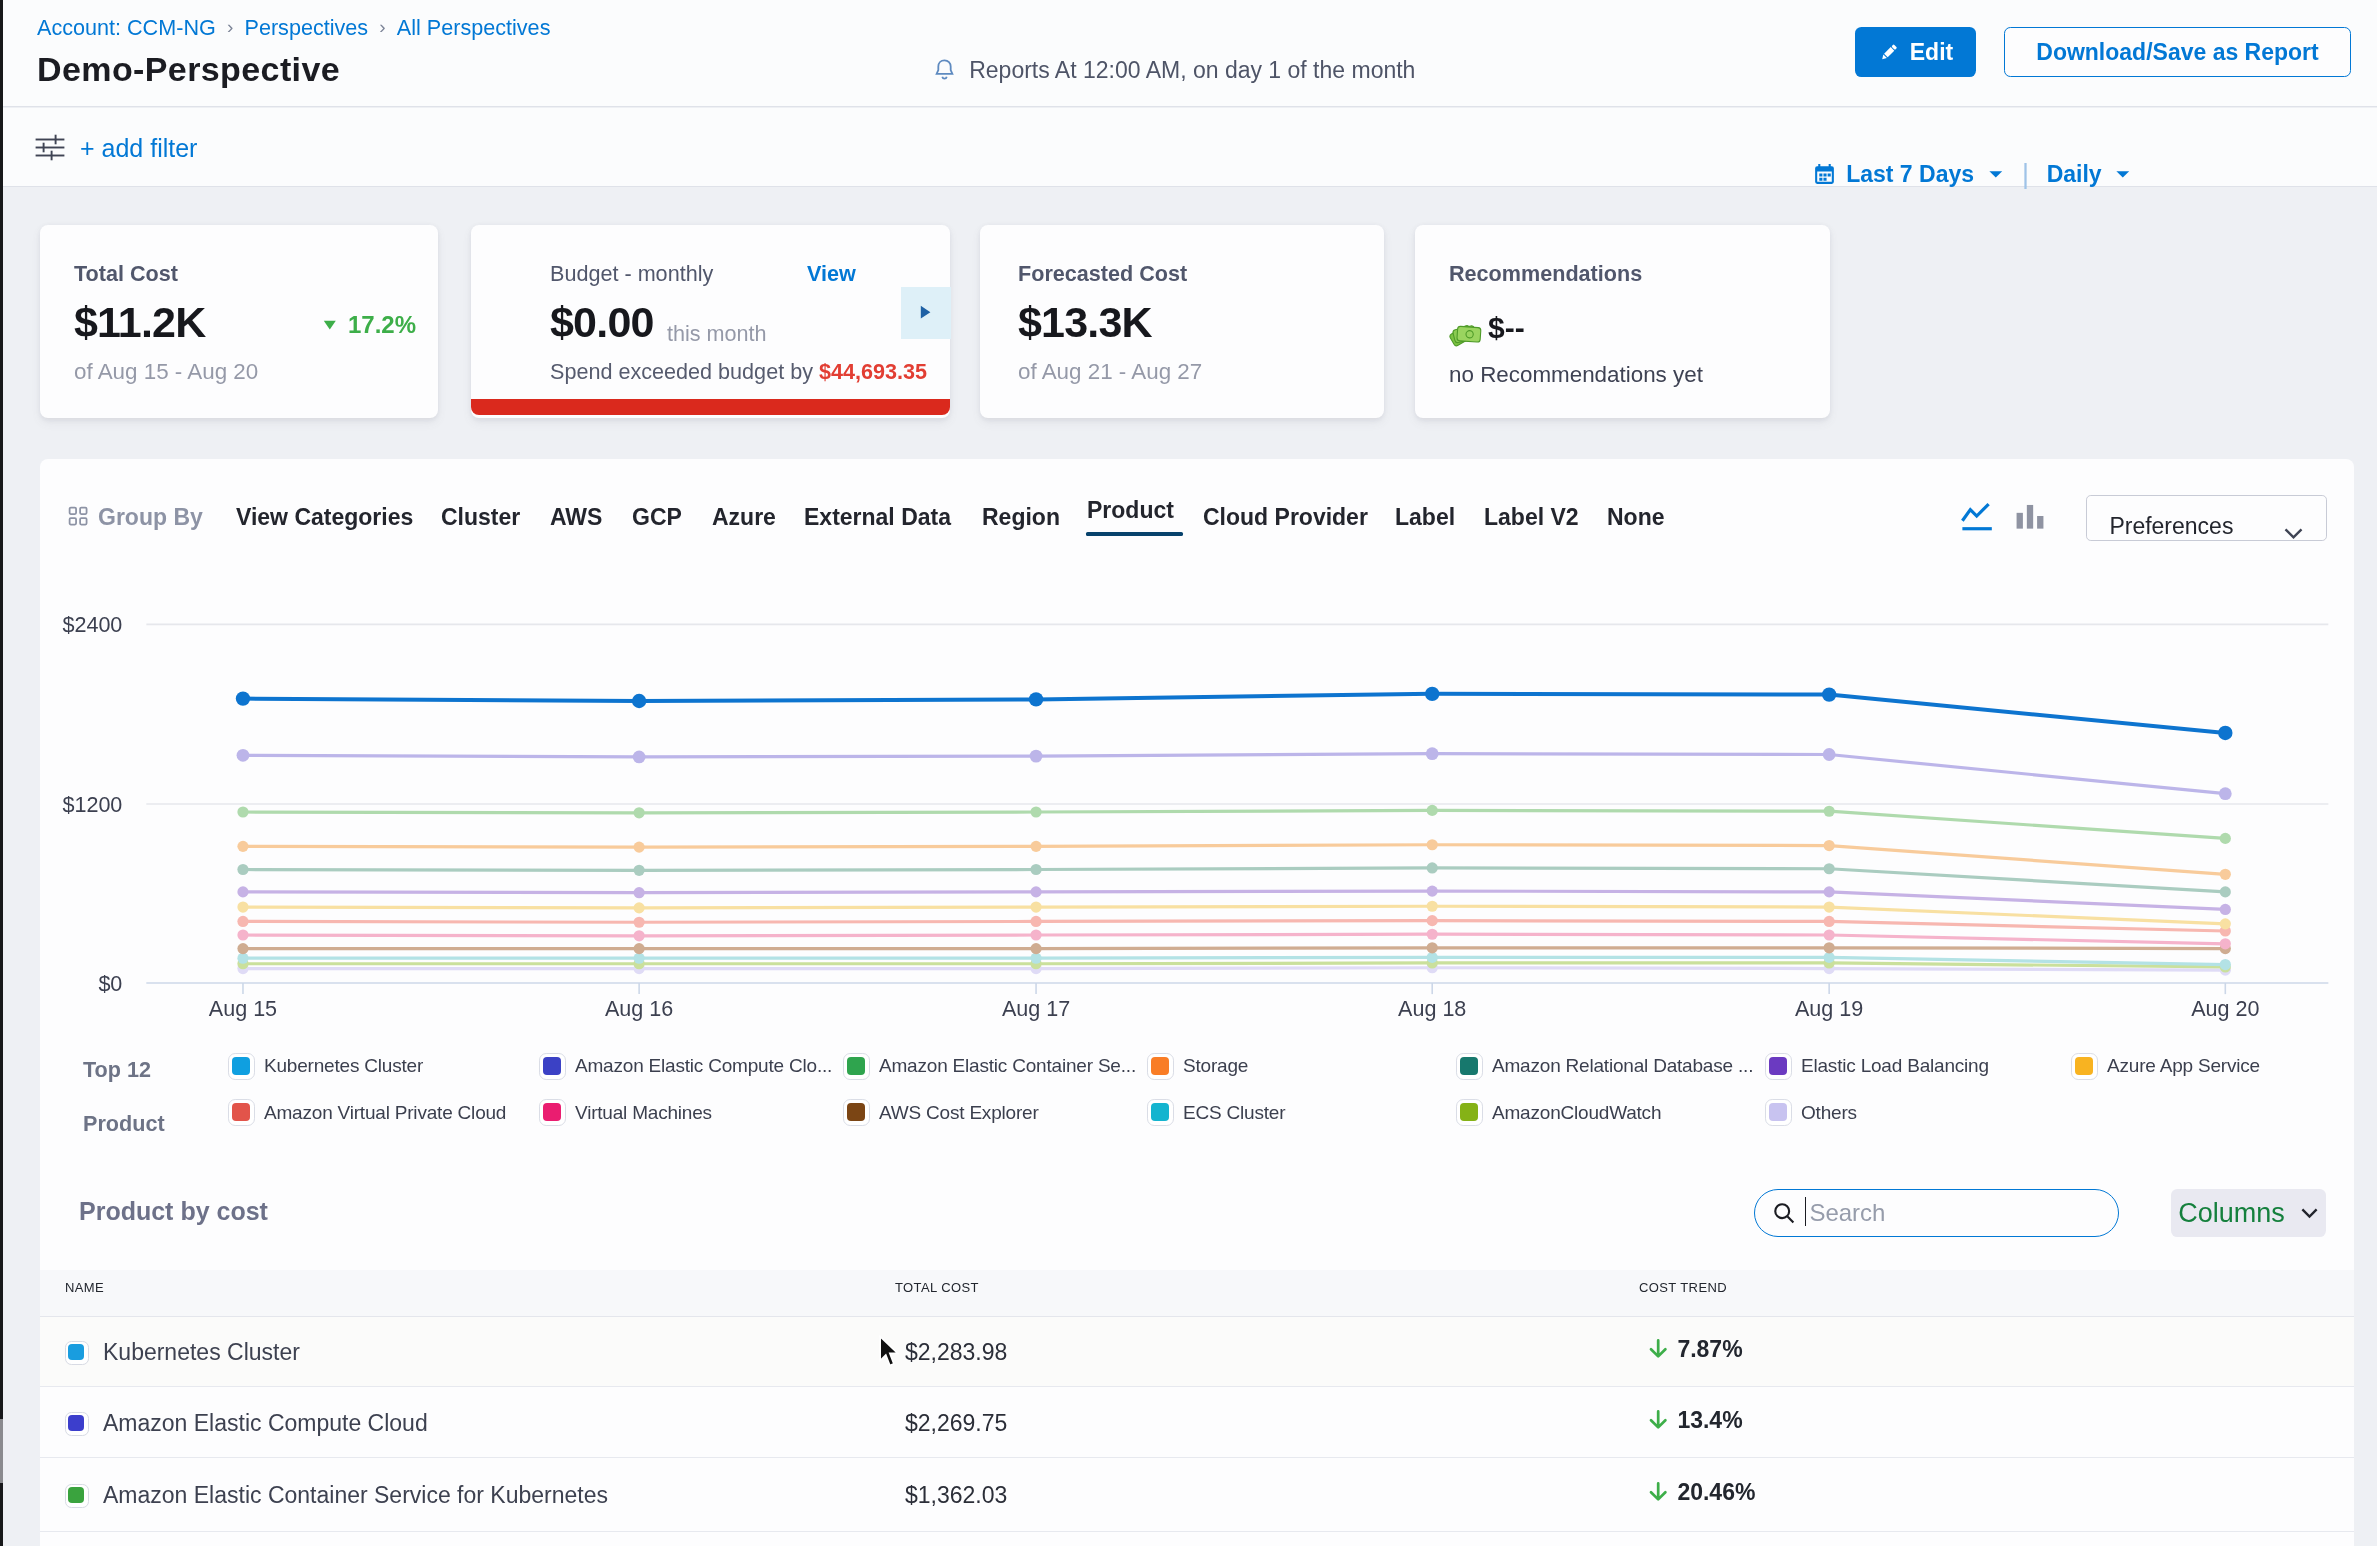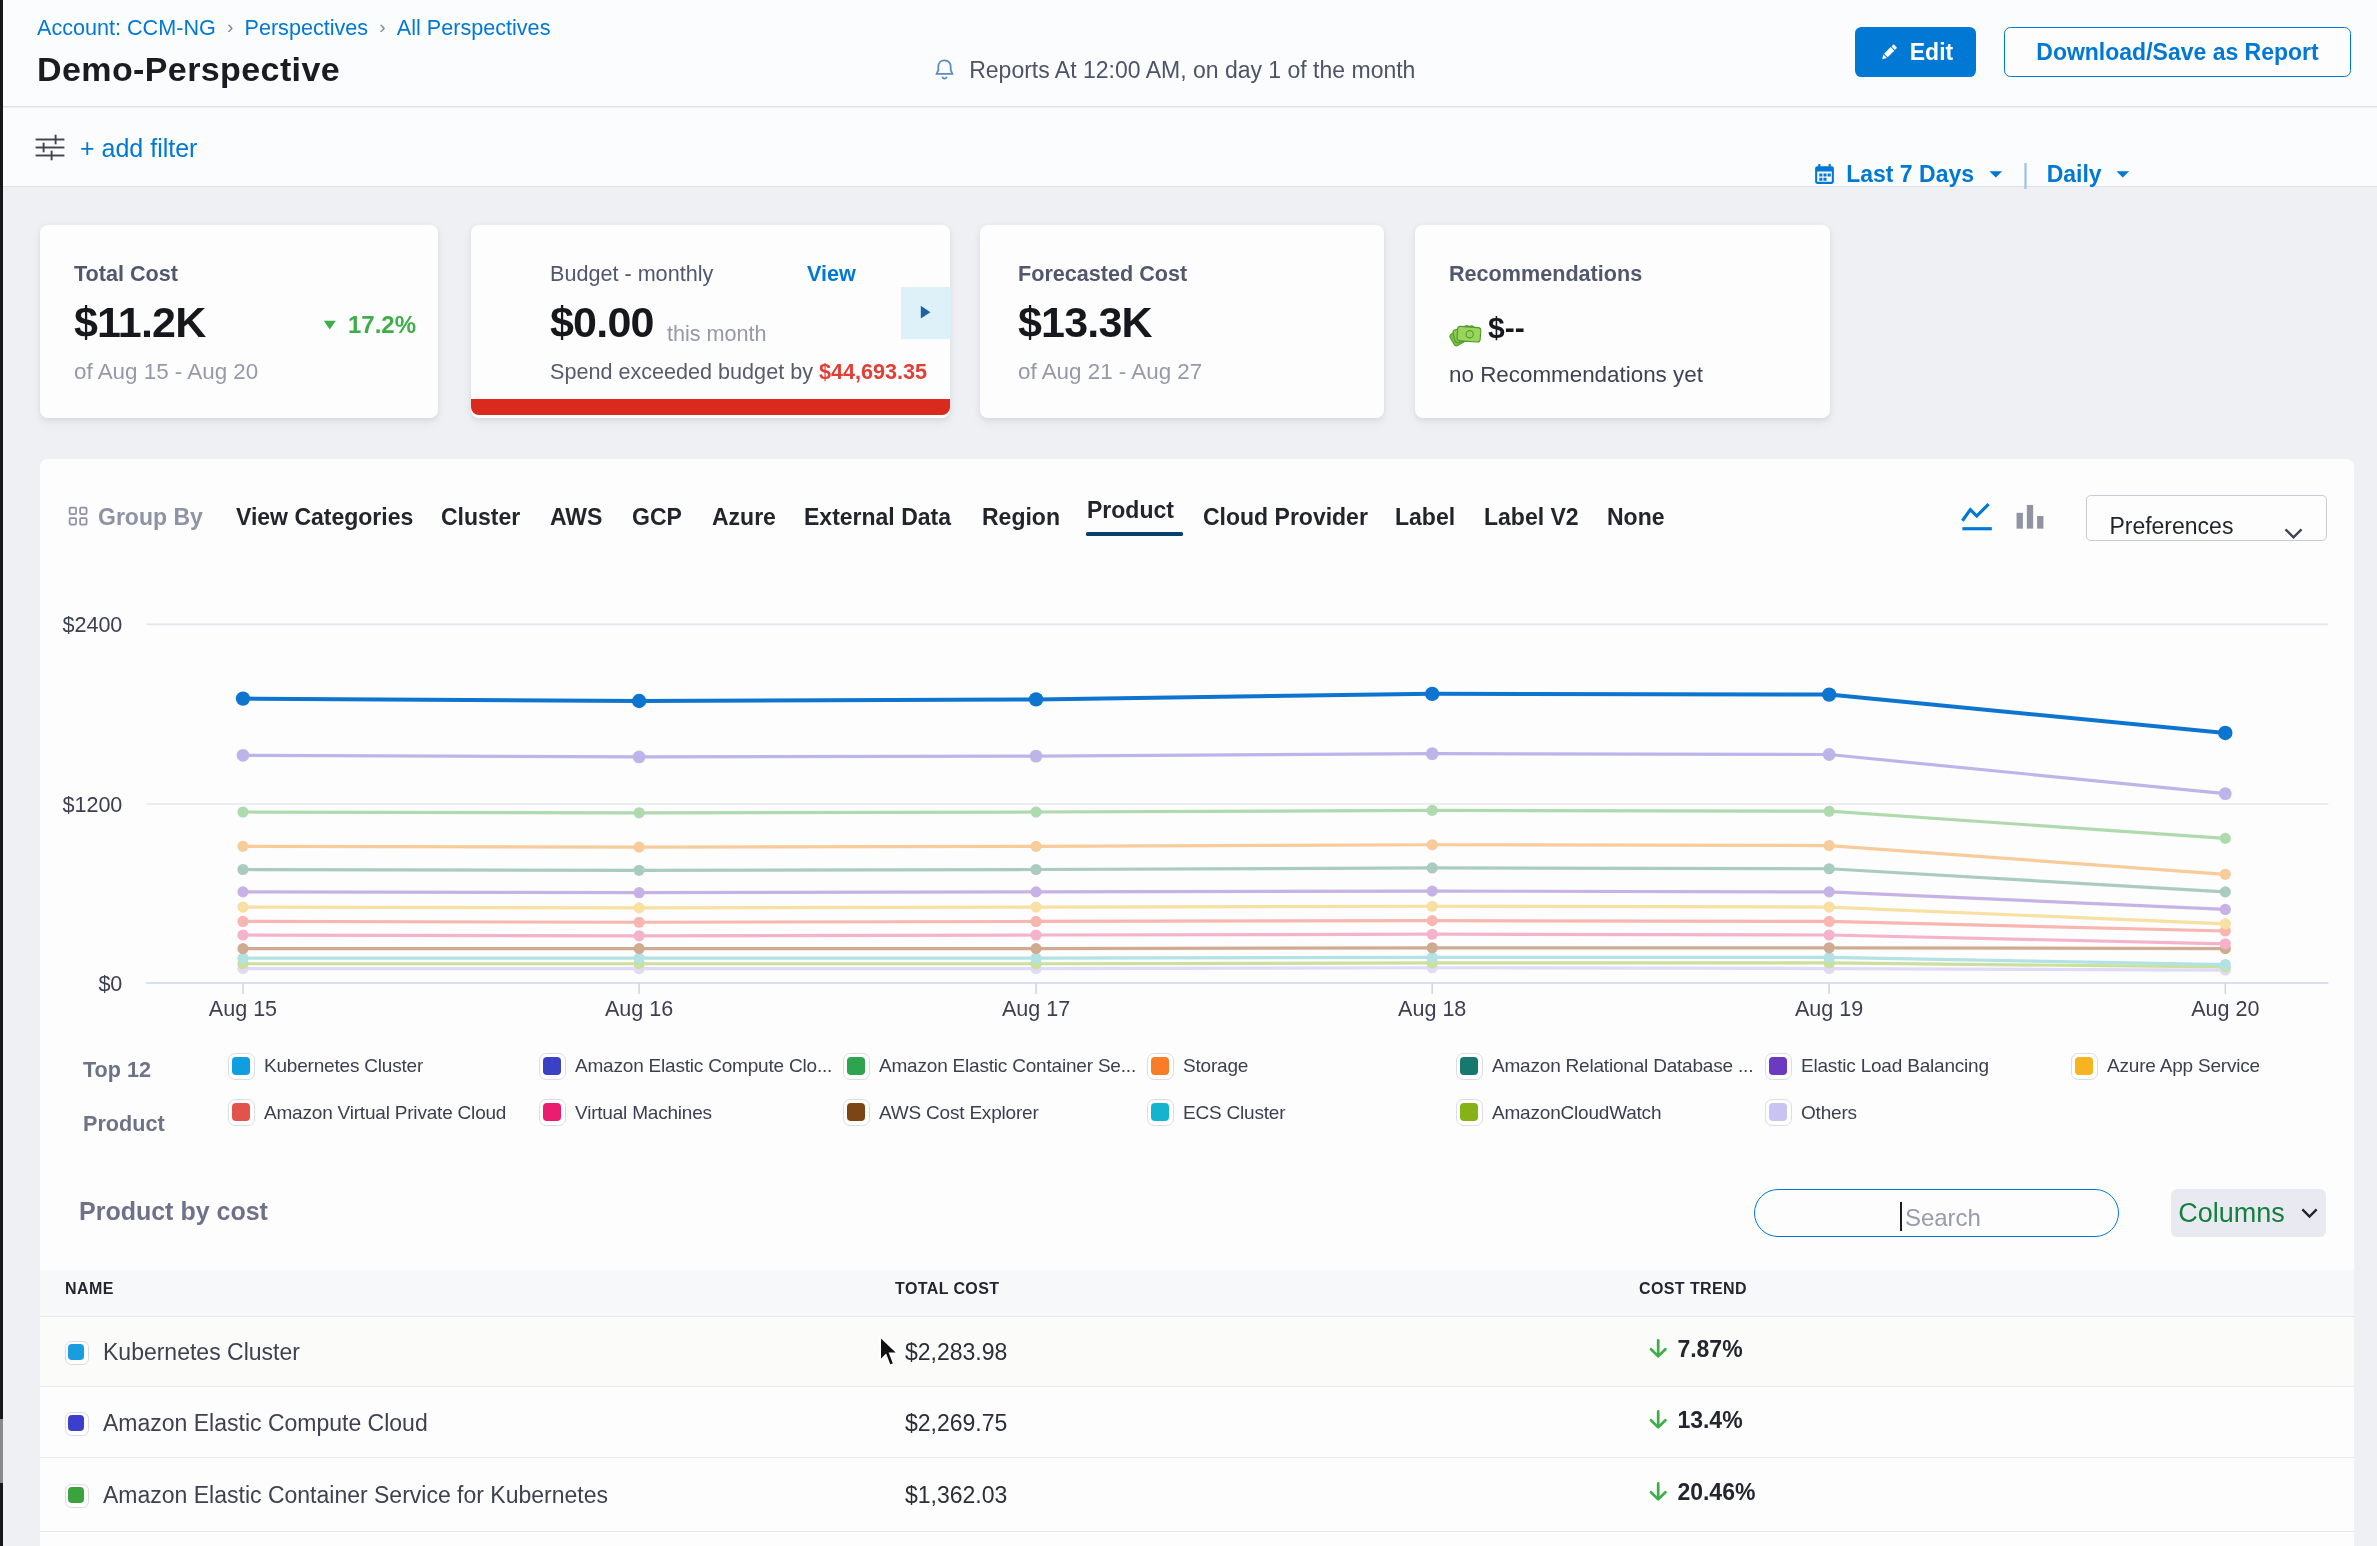--- a/index.html
+++ b/index.html
@@ -47,27 +47,27 @@
   #prefbtn { left:2086px; top:495px; width:241px; height:46px; border:0.8px solid #c8cbd6; border-radius:4.8px; background:#fdfdfe; display:flex; align-items:flex-end; justify-content:space-between; padding:0 22.4px; font-size:23px; color:#23252d; }
 
   
   .chip { position:absolute; width:27px; height:27px; background:#fff; border:1.6px solid #dadde6; border-radius:7.2px; }
   .chip i { position:absolute; left:3.2px; top:3.2px; width:17.6px; height:17.6px; border-radius:4px; display:block; }
   .legtext { position:absolute; font-size:19px; color:#3b3f4e; letter-spacing:-0.2px; white-space:nowrap; }
   #top12 { left:83px; top:1043px; font-size:21.6px; font-weight:bold; color:#6d7386; line-height:54px; }
 
   #pbc { left:79px; top:1197px; font-size:25px; font-weight:bold; color:#6d7189; }
 
-  #search { left:1754px; top:1189px; width:365px; height:48px; border:1.6px solid #0278d5; border-radius:24px; background:#fdfdfe; display:flex; align-items:center; padding:14px 16px;flex-direction:column; }
+  #search { left:1754px; top:1189px; width:365px; height:48px; border:1.6px solid #0278d5; border-radius:24px; background:#fdfdfe; display:flex; align-items:center; padding:14px 16px; }
   #search span { font-size:24px; color:#969cab; margin-left:12.8px; }
   #colbtn { left:2171px; top:1189px; width:155px; height:48px; background:#e9e9f1; border-radius:6.4px; display:flex; align-items:center; justify-content:center; font-size:27px; color:#15803d;text-align:center; }
 
   
   #thead { left:40px; top:1270px; width:2314px; height:47px; background:#f7f8fa; border-bottom:0.8px solid #e4e6ec; }
-  .th { position:absolute; top:1280px; font-size:16px; font-weight:bold; color:#22262e; letter-spacing:0.4px; }
+  .th { position:absolute; top:1280px; font-size:13px; font-weight:normal; color:#22262e; letter-spacing:0.4px; }
   .row { position:absolute; left:40px; width:2314px; height:72px; border-bottom:0.8px solid #e7e9ef; }
   .rowchip { position:absolute; left:25px; top:24px; width:24px; height:24px; background:#fff; border:1.6px solid #d8dbe4; border-radius:6.4px; }
   .rowchip i { position:absolute; left:2.4px; top:2.4px; width:16px; height:16px; border-radius:4px; display:block; }
   .rowname { position:absolute; left:63px; top:22.4px; font-size:23px; color:#3d4150; }
   .rowcost { position:absolute; left:865px; top:22.4px; font-size:23px; color:#2b2e38; }
   .rowtrend { position:absolute; left:1607px; top:19px; font-size:23px; font-weight:bold; color:#22262e; display:flex; align-items:center; }
 </style>
 </head>
 <body>
 <div id="page">

